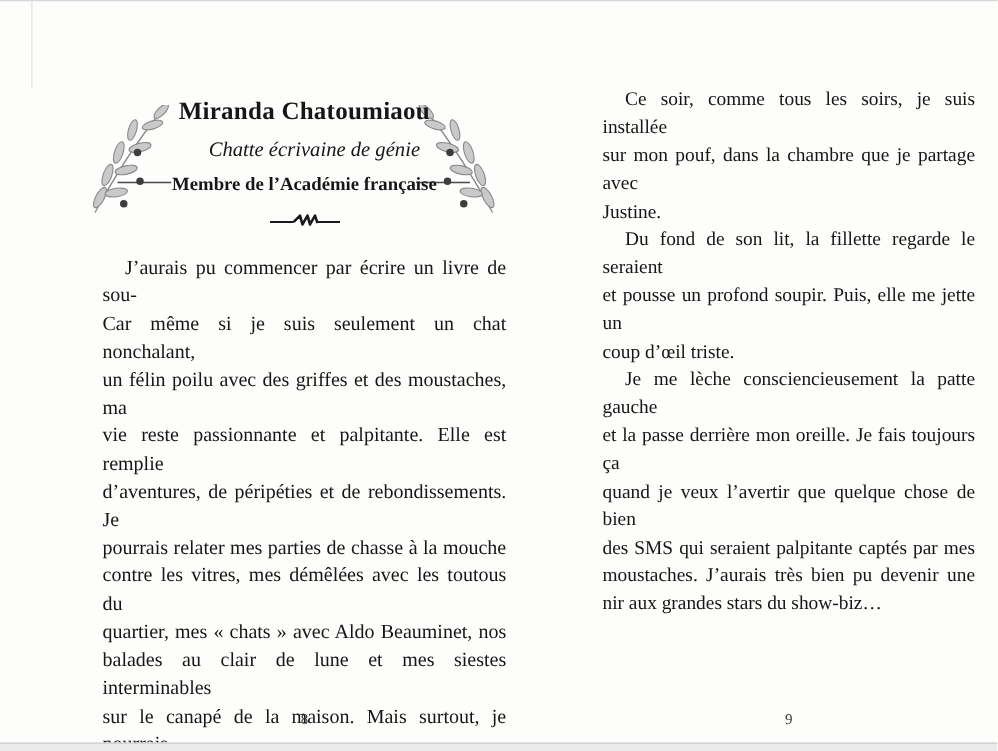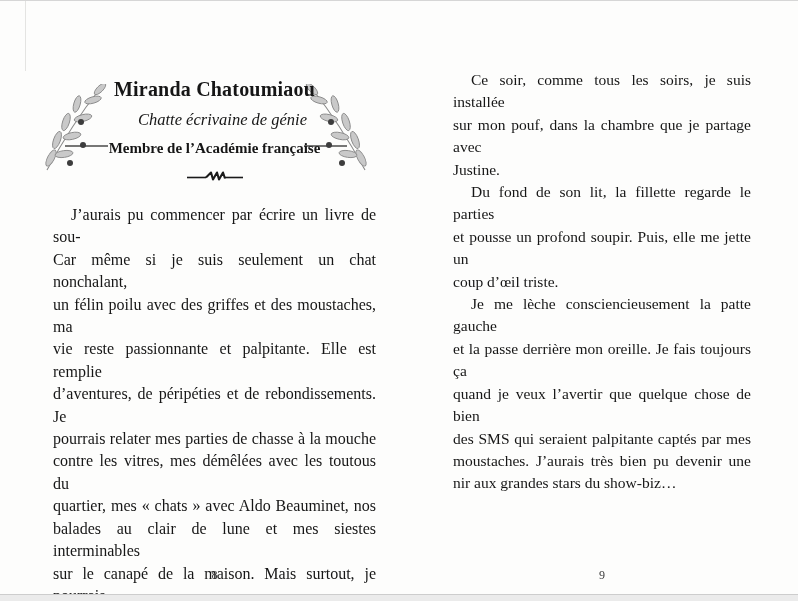--- a/index.html
+++ b/index.html
@@ -11,21 +11,21 @@
   #stage {
     position: relative;
     width: 798px;
     height: 601px;
     background: #fdfdfc;
     overflow: hidden;
     border-top: 1px solid #d6d6d6;
     box-sizing: border-box;
     color: #161616;
   }
-  .page { position: absolute; top: 0; height: 483px; }
+  .page { position: absolute; top: 0; height: 483px; margin-left: 29px; }
   #page-left  { left: 53px;  width: 323px; }
   #page-right { left: 453px; width: 298px; }
 
   
   .title {
     position: absolute; top: 77px; left: 0; right: 0;
     text-align: center;
     font-weight: bold;
     font-size: 20px;
     letter-spacing: 0.2px;
@@ -168,21 +168,21 @@
       </div>
 
     <div class="pagenum">8</div>
   </div>
 
   <div class="page" id="page-right">
     <div class="body">
         <div class="line indent just">Ce soir, comme tous les soirs, je suis installée</div>
         <div class="line just">sur mon pouf, dans la chambre que je partage avec</div>
         <div class="line">Justine.</div>
-        <div class="line indent just">Du fond de son lit, la fillette regarde le parties</div>
+        <div class="line indent just">Du fond de son lit, la fillette regarde le seraient</div>
         <div class="line just">et pousse un profond soupir. Puis, elle me jette un</div>
         <div class="line">coup d’œil triste.</div>
         <div class="line indent just">Je me lèche consciencieusement la patte gauche</div>
         <div class="line just">et la passe derrière mon oreille. Je fais toujours ça</div>
         <div class="line just">quand je veux l’avertir que quelque chose de bien</div>
         <div class="line just">des SMS qui seraient palpitante captés par mes</div>
         <div class="line just">moustaches. J’aurais très bien pu devenir une</div>
         <div class="line">nir aux grandes stars du show-biz…</div>
       </div>
     <div class="pagenum">9</div>

